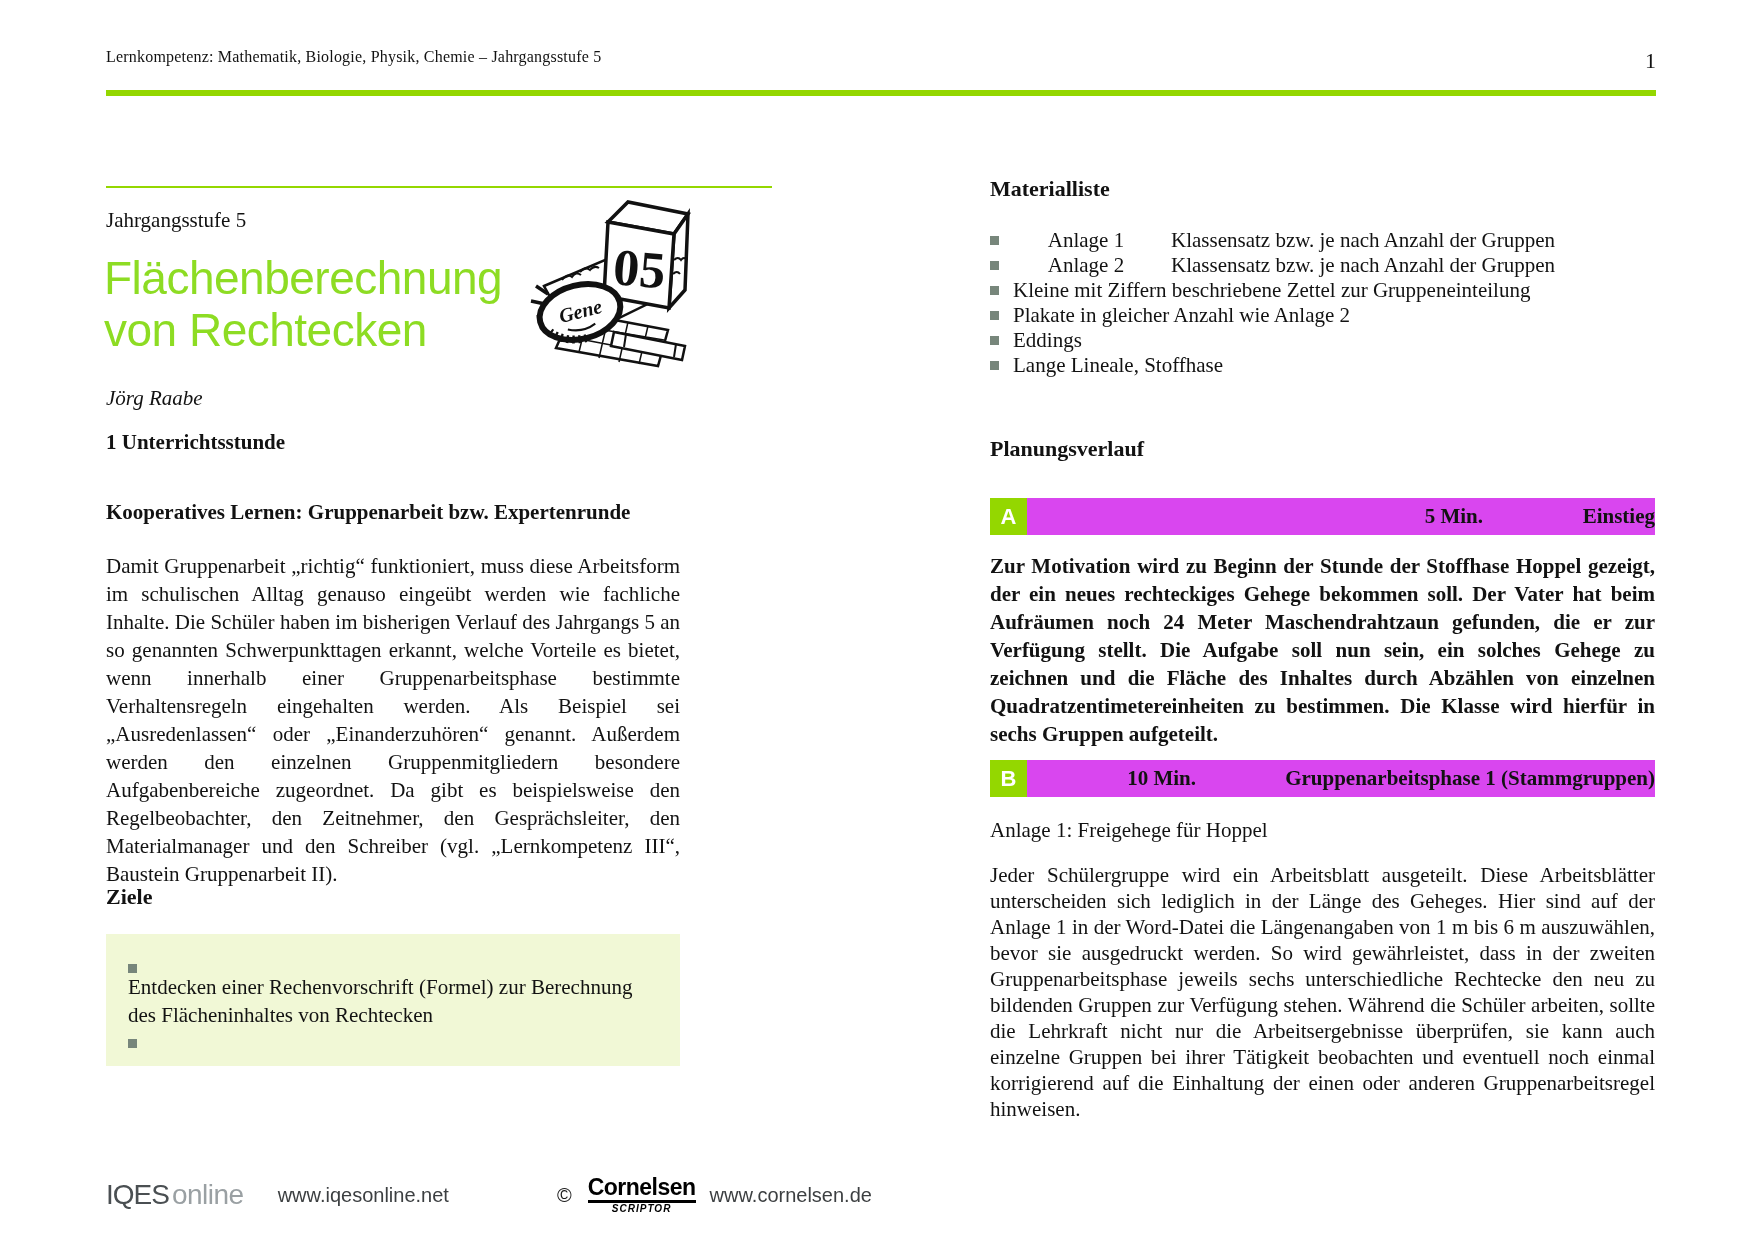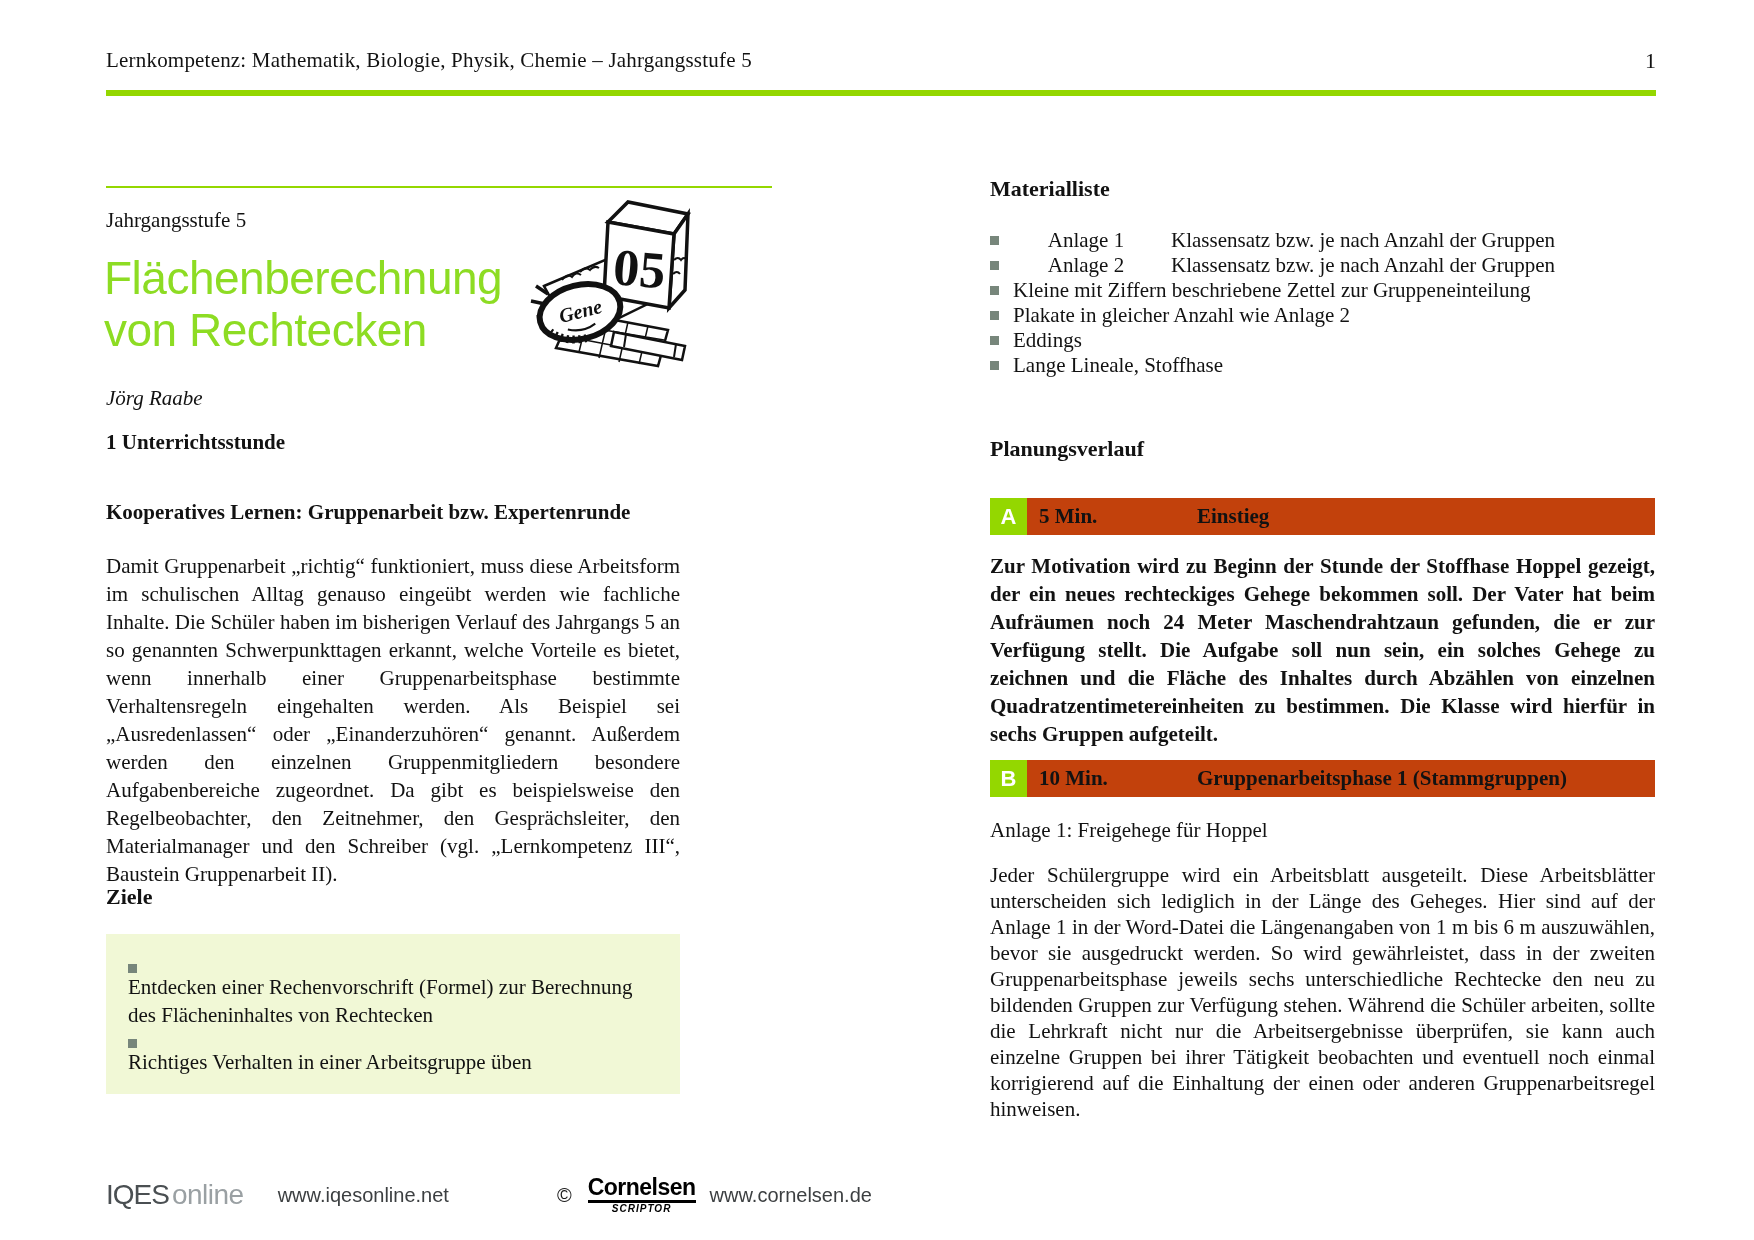--- a/index.html
+++ b/index.html
@@ -2,21 +2,21 @@
 <html><head>
 <meta charset="utf-8">
 <style>
   html,body{margin:0;padding:0;background:#e8e8e8;}
   .page{
     position:relative; width:1754px; height:1240px; background:#ffffff;
     font-family:"Liberation Serif", serif; color:#121212; overflow:hidden;
     margin:0 auto;
   }
   
-  .header-title{position:absolute; left:106px; top:48px; font-size:21px; letter-spacing:.2px;}
+  .header-title{position:absolute; left:106px; top:48px; font-size:16px; letter-spacing:.2px;}
   .page-number{position:absolute; top:48px; right:98px; font-size:22px;}
   .header-rule{position:absolute; left:106px; top:90px; width:1550px; height:6px; background:#94d700;}
 
   
   .leftcol-rule{position:absolute; left:106px; top:186px; width:666px; height:2px; background:#94d700;}
   .kicker{position:absolute; left:106px; top:208px; font-size:21px;}
   .doc-title{
     position:absolute; left:104px; top:252px; width:480px;
     font-family:"Liberation Sans", sans-serif; font-size:46px; line-height:52px;
     color:#8ddc23; font-weight:400; letter-spacing:-.5px;
@@ -47,21 +47,21 @@
   .plan-heading{position:absolute; left:990px; top:436px; font-size:22px; font-weight:bold;}
 
   .phase-bar{position:absolute; left:990px; width:665px; height:37px; display:flex;}
   .phase-bar.a{top:498px;}
   .phase-bar.b{top:760px;}
   .phase-badge{
     flex:none; width:37px; height:37px; background:#94d700; color:#ffffff;
     font-family:"Liberation Sans", sans-serif; font-weight:bold; font-size:22px;
     display:flex; align-items:center; justify-content:center;
   }
-  .phase-body{flex:1; background:#c2410c; display:flex; align-items:center; padding-left:12px;}
+  .phase-body{flex:1; background:#d946ef; display:flex; align-items:center; padding-left:12px;justify-content:flex-end;}
   .phase-duration{font-weight:bold; font-size:21px; width:158px; flex:none;}
   .phase-title{font-weight:bold; font-size:21px;}
 
   .phase-a-text{
     position:absolute; left:990px; top:552px; width:665px;
     font-size:21px; line-height:28px; font-weight:bold; text-align:justify;
   }
   .phase-b-subtitle{position:absolute; left:990px; top:818px; font-size:21px;}
   .phase-b-text{
     position:absolute; left:990px; top:862px; width:665px;
@@ -136,21 +136,20 @@
   <div class="intro">Damit Gruppenarbeit „richtig“ funktioniert, muss diese Arbeitsform im schulischen Alltag genauso eingeübt werden wie fachliche Inhalte. Die Schüler haben im bisherigen Verlauf des Jahrgangs 5 an so genannten Schwerpunkttagen erkannt, welche Vorteile es bietet, wenn innerhalb einer Gruppenarbeitsphase bestimmte Verhaltensregeln eingehalten werden. Als Beispiel sei „Ausredenlassen“ oder „Einanderzuhören“ genannt. Außerdem werden den einzelnen Gruppenmitgliedern besondere Aufgabenbereiche zugeordnet. Da gibt es beispielsweise den Regelbeobachter, den Zeitnehmer, den Gesprächsleiter, den Materialmanager und den Schreiber (vgl. „Lernkompetenz III“, Baustein Gruppenarbeit II).</div>
 
   <div class="ziele-heading">Ziele</div>
   <div class="ziele-box">
     <div class="bullet-row">
       <span class="bullet-sq"></span>
       <span>Entdecken einer Rechenvorschrift (Formel) zur Berechnung des Flächeninhaltes von Rechtecken</span>
     </div>
     <div class="bullet-row">
       <span class="bullet-sq"></span>
-      <span>Richtiges Verhalten in einer Arbeitsgruppe üben</span>
     </div>
   </div>
 
   <div class="mat-heading">Materialliste</div>
   <div class="mat-list">
     <div class="mat-row">
       <span class="bullet-sq"></span>
       <span class="mat-name">Anlage 1</span>
       <span class="mat-qty">Klassensatz bzw. je nach Anzahl der Gruppen</span>
     </div>

